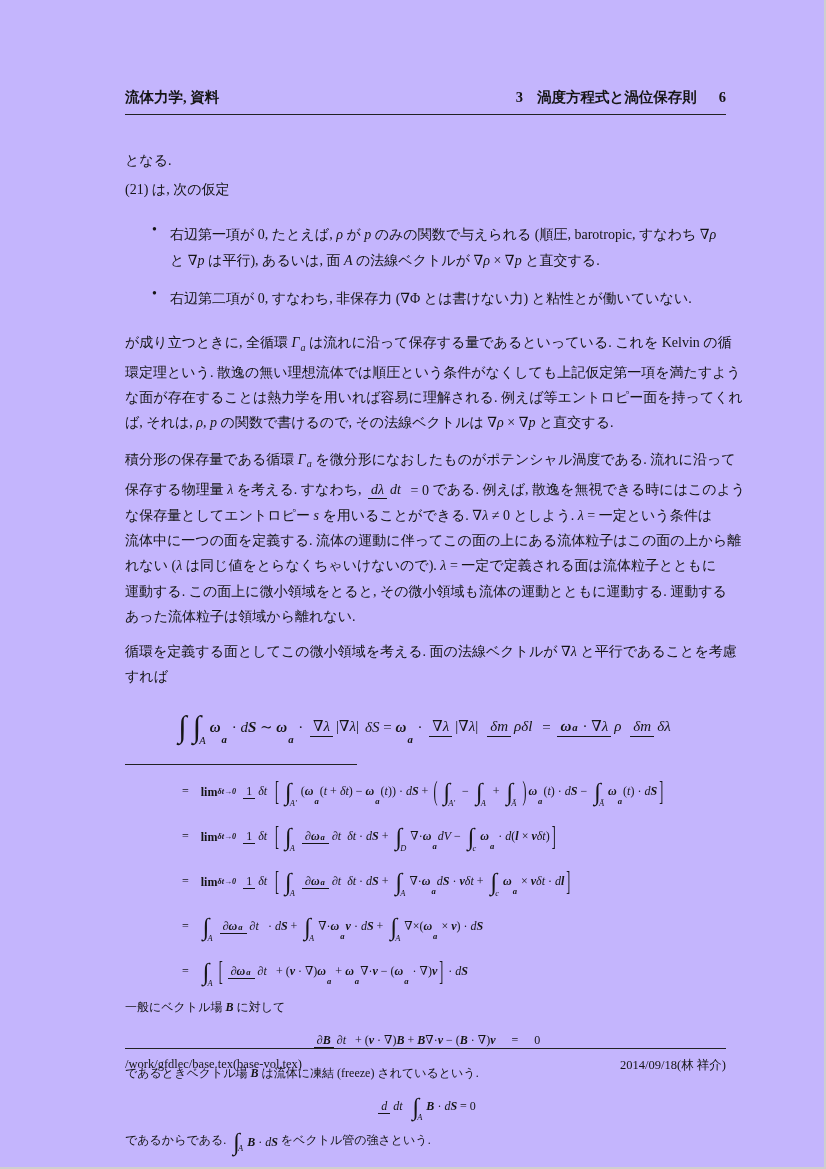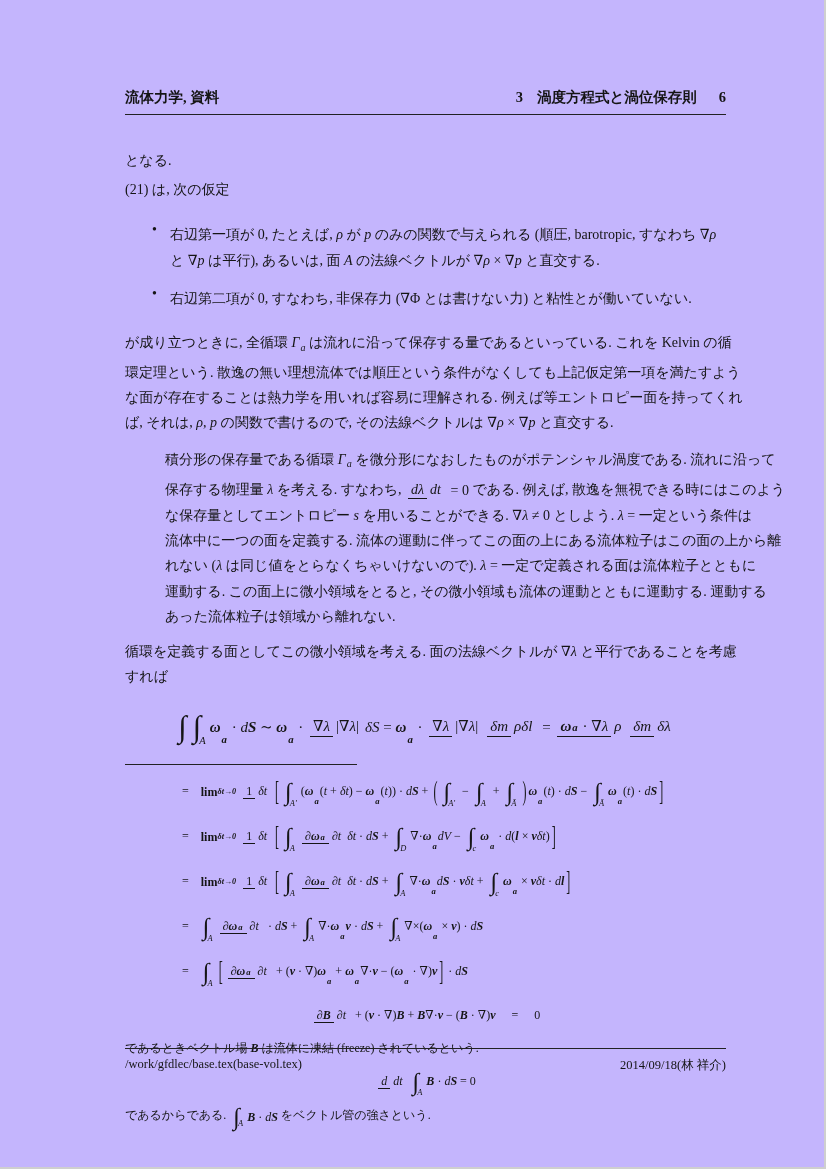--- a/index.html
+++ b/index.html
@@ -27,21 +27,21 @@
 
   
   .para{margin:0;}
   .line{line-height:25.2px;white-space:nowrap;}
   .p-tonaru{margin-top:33px;}
   .p-assume{margin-top:4px;}
   .bullets{margin:20px 0 0 0;padding:0;list-style:none;}
   .bullets li{display:flex;margin-top:13px;}
   .bullets .marker{width:18px;margin-left:27px;flex:none;}
   .p-kelvin{margin-top:19px;}
-  .p-potential{margin-top:11px;margin-left:40px;}
+  .p-potential{margin-top:11px;}
   .p-circ{margin-top:10px;}
 
   .mi{font-style:italic;}
   .mb{font-style:italic;font-weight:bold;}
   .mr{font-style:normal;}
   .msub{font-size:0.72em;}
   .line .msub{vertical-align:sub;margin-left:1px;}
 
   
   .math{display:inline-flex;align-items:center;white-space:nowrap;vertical-align:middle;}
@@ -340,20 +340,23 @@
             <span class="msub mb">a</span>
             <span class="mr"> · ∇)</span>
             <span class="mb">v</span>
             <span class="mbig">]</span>
             <span class="mr"> · </span>
             <span class="mi">d</span>
             <span class="mb">S</span>
           </span>
         </div>
 
+      <div class="fn-text">
+          <div class="line">一般にベクトル場 <span class="mb">B</span> に対して</div>
+        </div>
       <div class="eq-center fn-eqcenter">
           <span class="math">
             <span class="mfrac"><span class="mnum"><span class="mr">∂</span><span class="mb">B</span></span><span class="mden"><span class="mr">∂</span><span class="mi">t</span></span></span>
             <span class="mr"> + (</span>
             <span class="mb">v</span>
             <span class="mr"> · ∇)</span>
             <span class="mb">B</span>
             <span class="mr"> + </span>
             <span class="mb">B</span>
             <span class="mr">∇·</span>

